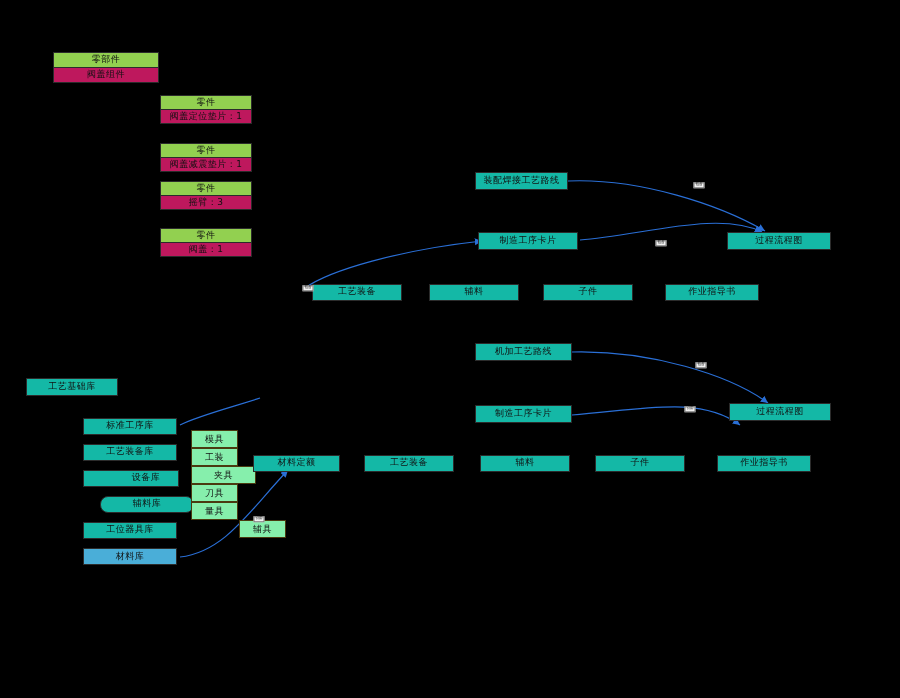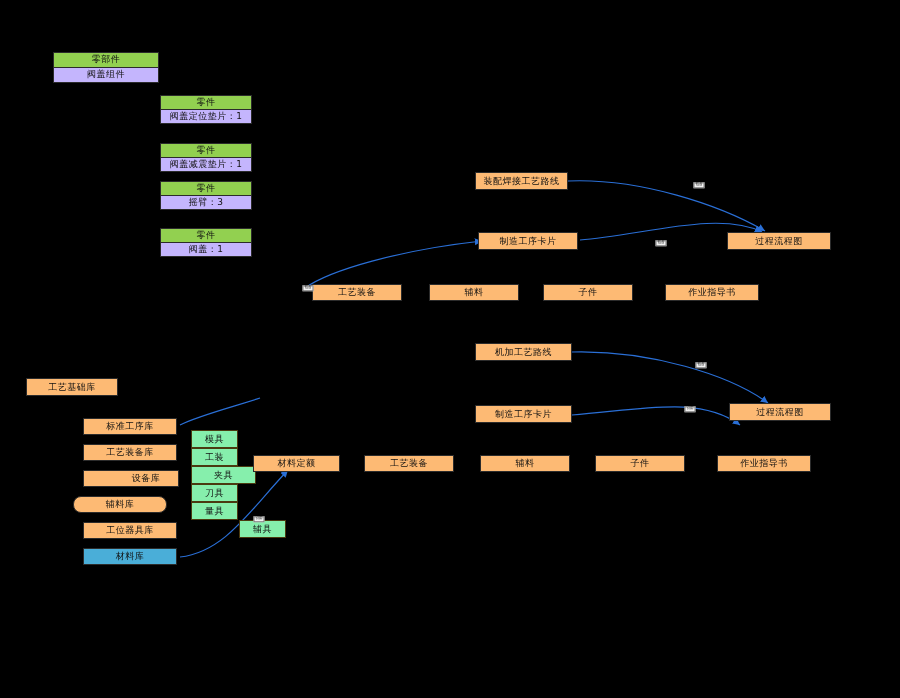--- a/index.html
+++ b/index.html
@@ -22,41 +22,41 @@
     display: flex;
     align-items: center;
     justify-content: center;
     text-align: center;
     font-size: 9px;
     line-height: 1;
     color: #111111;
     white-space: nowrap;
     letter-spacing: 0.5px;
   }
-  .pink   { background: #fdba74; }
+  .pink   { background: #14b8a6; font-family: Liberation Mono, monospace; }
   .yellow { background: #86efac; border: 1px solid #4a3a10; }
   .blue   { background: #4aaed8; }
   .stack {
     position: absolute;
     box-sizing: border-box;
     border: 1px solid #2b2b2b;
   }
   .stack .hdr, .stack .bdy {
     box-sizing: border-box;
     display: flex;
     align-items: center;
     justify-content: center;
     font-size: 9px;
     color: #111111;
     white-space: nowrap;
     letter-spacing: 0.5px;
     height: 50%;
   }
   .stack .hdr { background: #92d050; border-bottom: 1px solid #2b2b2b; }
-  .stack .bdy { background: #c4b5fd; }
+  .stack .bdy { background: #be185d; }
   .edge-label {
     position: absolute;
     background: #f2f2f2;
     border: 1px solid #7a7a7a;
     font-size: 3.5px;
     line-height: 1;
     color: #000;
     padding: 0px 1px;
     white-space: nowrap;
     transform: translate(-50%, -50%);
@@ -116,21 +116,21 @@
   <div class="stack" style="left:160px; top:228px; width:92px; height:29px;">
     <div class="hdr">零件</div>
     <div class="bdy">阀盖：1</div>
   </div>
 
   <div class="node pink" style="left:26px; top:378px; width:92px; height:18px;">工艺基础库</div>
 
   <div class="node pink" style="left:83px; top:418px; width:94px; height:17px;">标准工序库</div>
   <div class="node pink" style="left:83px; top:444px; width:94px; height:17px;">工艺装备库</div>
   <div class="node pink" style="left:83px; top:470px; width:96px; height:17px;padding-left:30px;">设备库</div>
-  <div class="node pink" style="left:73px; top:496px; width:94px; height:17px;border-radius:8px;">辅料库</div>
+  <div class="node pink" style="left:100px; top:496px; width:94px; height:17px;border-radius:8px;">辅料库</div>
   <div class="node pink" style="left:83px; top:522px; width:94px; height:17px;">工位器具库</div>
   <div class="node blue" style="left:83px; top:548px; width:94px; height:17px;">材料库</div>
 
   <div class="node yellow" style="left:191px; top:430px; width:47px; height:18px;">模具</div>
   <div class="node yellow" style="left:191px; top:448px; width:47px; height:18px;">工装</div>
   <div class="node yellow" style="left:191px; top:466px; width:65px; height:18px;">夹具</div>
   <div class="node yellow" style="left:191px; top:484px; width:47px; height:18px;">刀具</div>
   <div class="node yellow" style="left:191px; top:502px; width:47px; height:18px;">量具</div>
   <div class="node yellow" style="left:191px; top:520px; width:47px; height:18px;margin-left:48px;">辅具</div>
 

